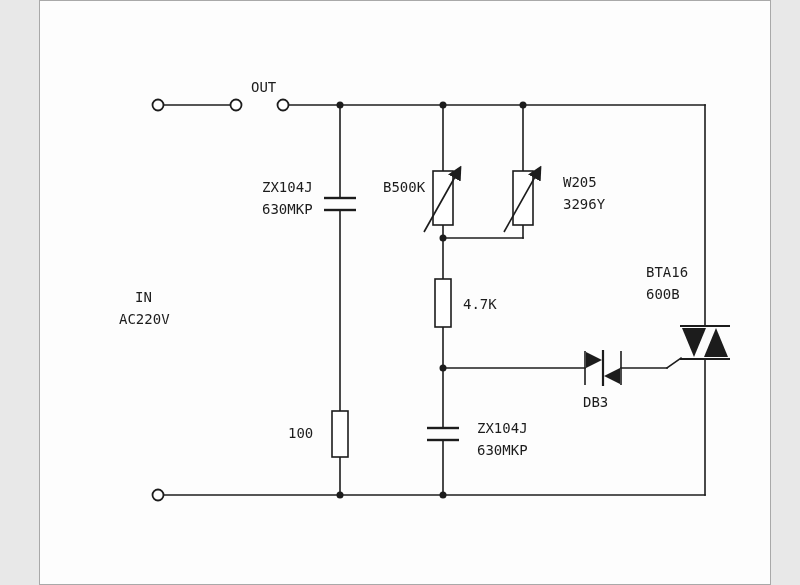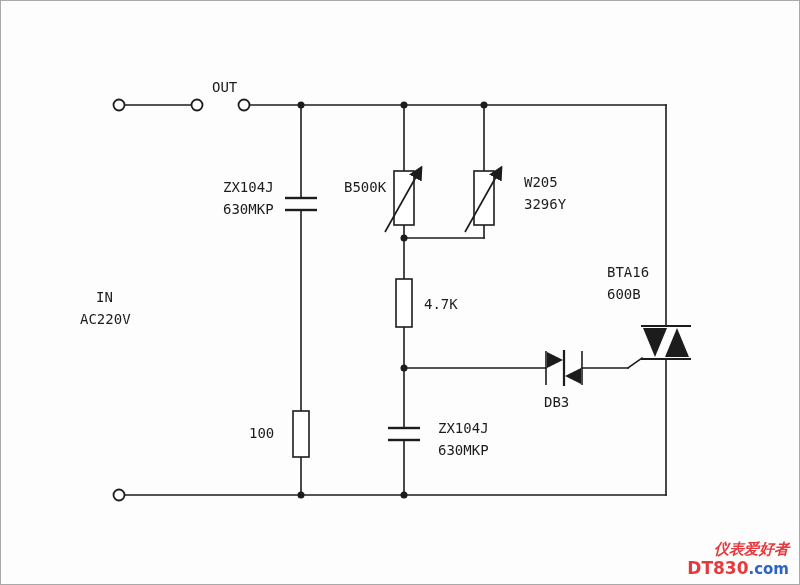--- a/index.html
+++ b/index.html
@@ -1,23 +1,24 @@
 <!DOCTYPE html>
 <html style="--line: #1c1c1c; --background: #fdfdfd; --watermark-red: #e6393d; --watermark-blue: #2b64c5;"><head>
 <meta charset="utf-8">
 <style>
   html,body{margin:0;padding:0;background:#e8e8e8;}
   .canvas{
     position:relative;
-    width:800px;height:585px;
+    width:732px;height:585px;
     background:var(--background,#fdfdfd);
     border:1px solid #a9a9a9;
     box-sizing:border-box;
     overflow:hidden;
     font-family:"DejaVu Sans Mono", monospace;
+    margin-left:39px;
   }
   svg{display:block;}
   .wire line, .wire path{stroke:var(--line,#1c1c1c);stroke-width:1.6;fill:none;stroke-linecap:square;}
   .comp{fill:#ffffff;stroke:var(--line,#1c1c1c);stroke-width:1.6;}
   .plate{stroke:var(--line,#1c1c1c);stroke-width:2.4;fill:none;}
   .bar{stroke:var(--line,#1c1c1c);stroke-width:2.2;fill:none;}
   .arrowline{stroke:var(--line,#1c1c1c);stroke-width:1.6;fill:none;}
   .fillshape{fill:var(--line,#1c1c1c);stroke:none;}
   .junction{fill:var(--line,#1c1c1c);stroke:none;}
   .terminal{fill:#ffffff;stroke:var(--line,#1c1c1c);stroke-width:1.8;}
@@ -126,19 +127,13 @@
       <text class="lbl" x="606" y="276">BTA16</text>
       <text class="lbl" x="606" y="298">600B</text>
       <text class="lbl" x="423" y="308">4.7K</text>
       <text class="lbl" x="248" y="437">100</text>
       <text class="lbl" x="437" y="432">ZX104J</text>
       <text class="lbl" x="437" y="454">630MKP</text>
       <text class="lbl" x="543" y="406">DB3</text>
     </g>
   </svg>
 
-  <div class="watermark">
-    <span class="wm-cn">仪表爱好者</span>
-    <span>
-      <span class="wm-site">DT830</span><span class="wm-tld">.com</span>
-    </span>
-  </div>
 </div>
 
 </body></html>

